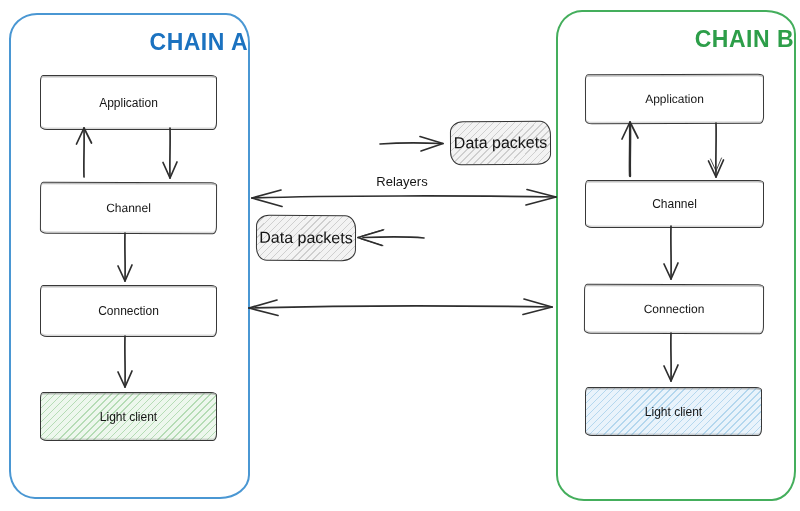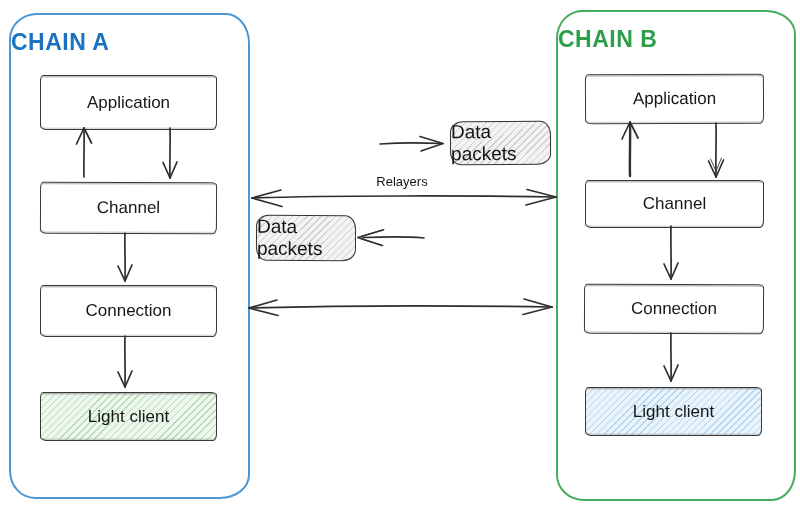--- a/index.html
+++ b/index.html
@@ -17,50 +17,50 @@
     left:9px;top:13px;width:237px;height:482px;
     border-color:var(--chain_a_border,#4a97d3);
     border-radius:28px 24px 30px 26px / 26px 30px 24px 28px;
   }
   .chain.b{
     left:556px;top:10px;width:236px;height:487px;
     border-color:var(--chain_b_border,#44ae5c);
     border-radius:26px 30px 24px 28px / 28px 24px 30px 26px;
   }
   .chain-title{
-    position:absolute;left:0;right:0;top:14px;text-align:left;
+    position:absolute;left:0;right:0;top:14px;text-align:right;
     font-size:23px;font-weight:bold;letter-spacing:.5px;
   }
   .chain.a .chain-title{color:var(--chain_a_title,#1b72c0);}
   .chain.b .chain-title{color:var(--chain_b_title,#2d9e49);}
   
   .node{
     position:absolute;display:flex;align-items:center;justify-content:center;
     background:#fff;border:1.7px solid #383838;
     border-radius:3px 6px 4px 7px / 6px 3px 7px 4px;
     box-shadow:inset 0 1.5px 0 rgba(130,130,130,.5), inset 0 -1.5px 0 rgba(130,130,130,.3);
-    font-size:17px;color:#161616;
+    font-size:12px;color:#161616;
   }
   .a-app {left:29px;top:60px;width:175px;height:53px;}
   .a-ch  {left:29px;top:167px;width:175px;height:50px;transform:rotate(.2deg);}
   .a-conn{left:29px;top:270px;width:175px;height:50px;}
   .a-lc  {left:29px;top:377px;width:175px;height:47px;
     background:repeating-linear-gradient(135deg,var(--light_client_a_hatch,#b5dcb5) 0 1px,transparent 1px 5px),var(--light_client_a_fill,#edf7ed);}
   .b-app {left:27px;top:62px;width:177px;height:48px;transform:rotate(-.2deg);}
   .b-ch  {left:27px;top:168px;width:177px;height:46px;}
   .b-conn{left:26px;top:272px;width:178px;height:48px;transform:rotate(.2deg);}
   .b-lc  {left:27px;top:375px;width:175px;height:47px;
     background:repeating-linear-gradient(135deg,var(--light_client_b_hatch,#b4d7ee) 0 1px,transparent 1px 5px),var(--light_client_b_fill,#e9f3fb);}
   
   .packet{
     position:absolute;display:flex;align-items:center;justify-content:center;
     border:1.6px solid #333;
     border-radius:13px 11px 14px 11px / 11px 14px 11px 13px;
     background:repeating-linear-gradient(135deg,var(--data_packets_hatch,#cfcfcf) 0 1px,transparent 1px 5px),var(--data_packets_fill,#f3f3f3);
-    font-size:19px;color:#141414;
+    font-size:16px;color:#141414;
   }
   .packet-top{left:450px;top:121px;width:99px;height:42px;transform:rotate(-.3deg);}
   .packet-bottom{left:256px;top:215px;width:98px;height:44px;transform:rotate(.3deg);}
   
   .relayers-label{
     position:absolute;left:340px;top:174px;width:124px;text-align:center;
     font-size:13px;color:#151515;
   }
   
   .arrows{position:absolute;left:0;top:0;width:800px;height:511px;pointer-events:none;}

